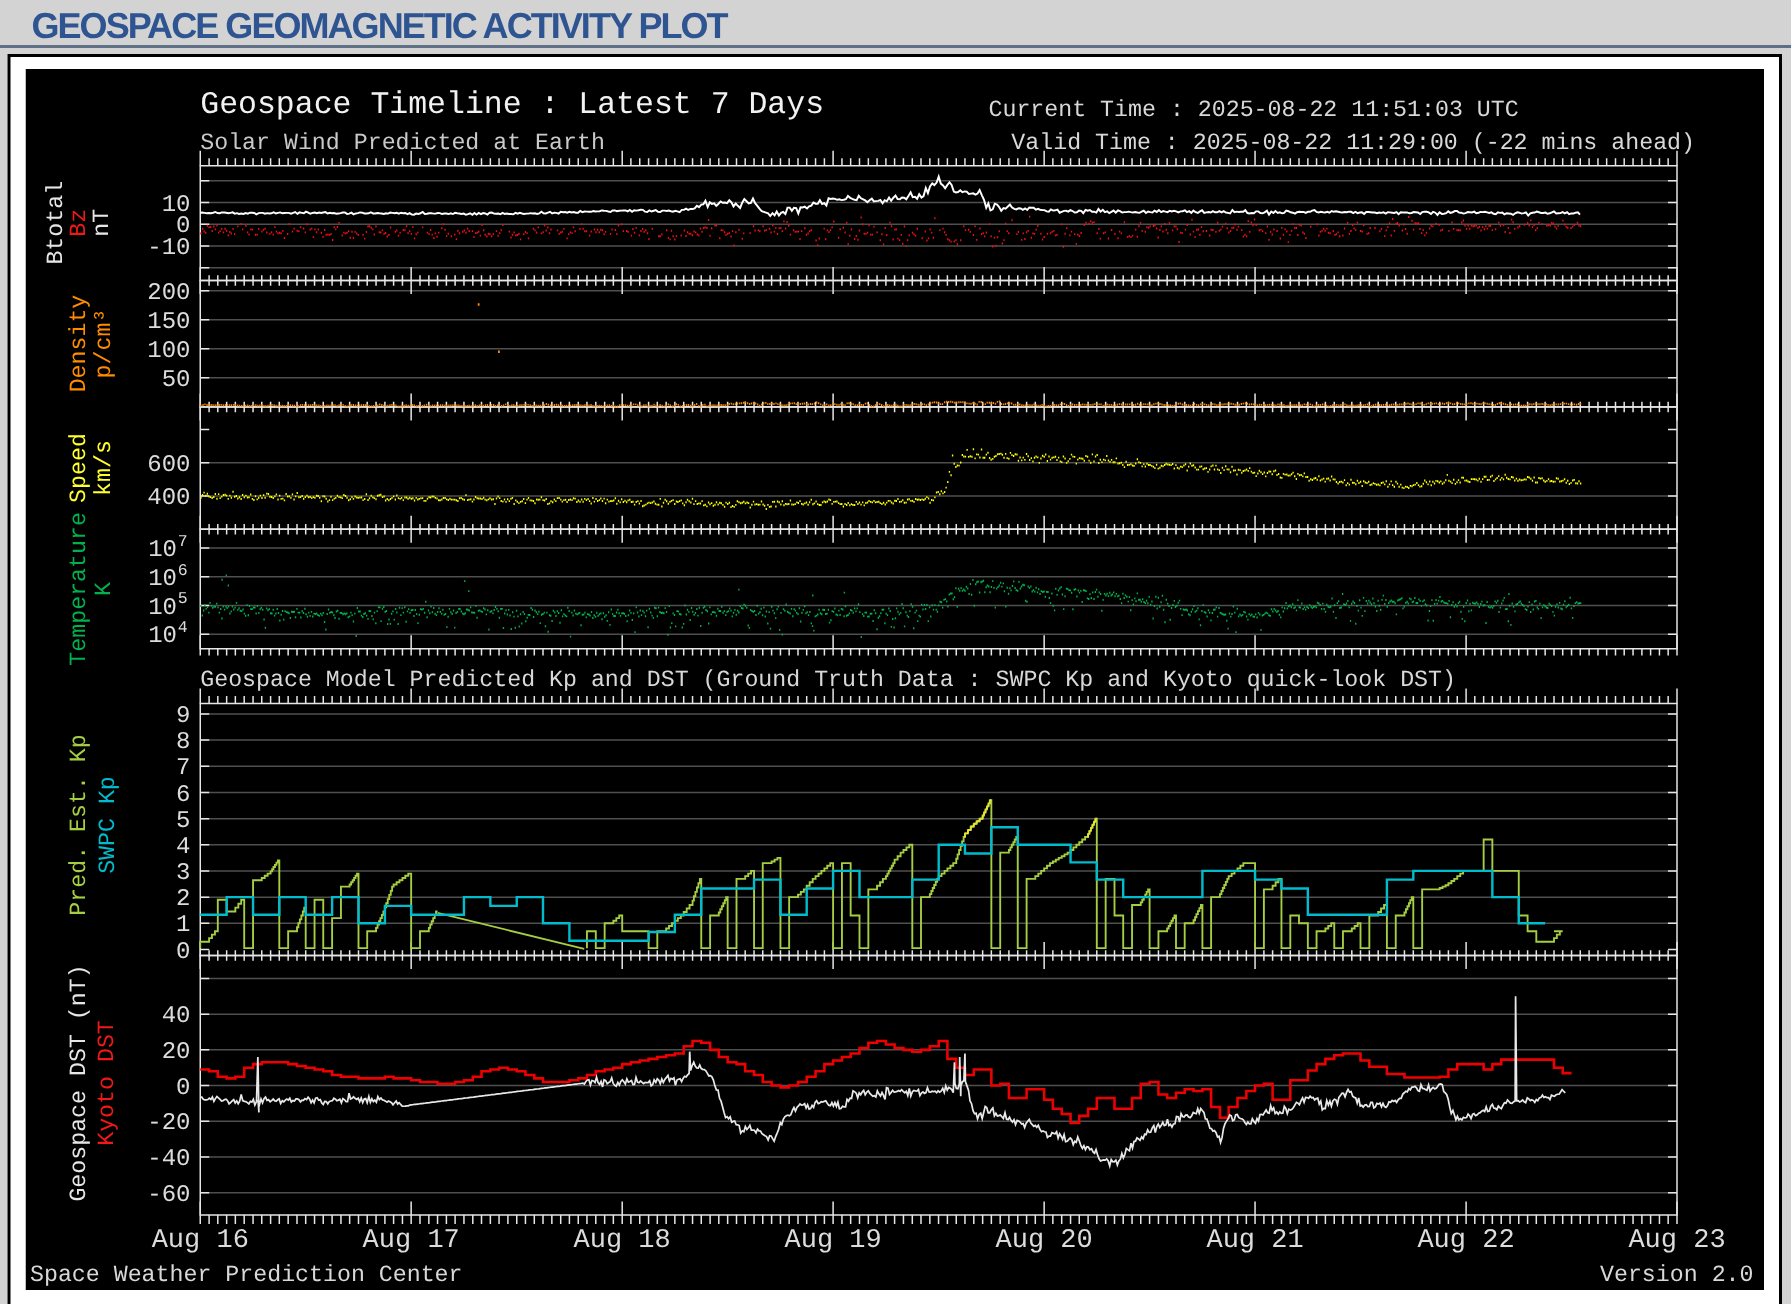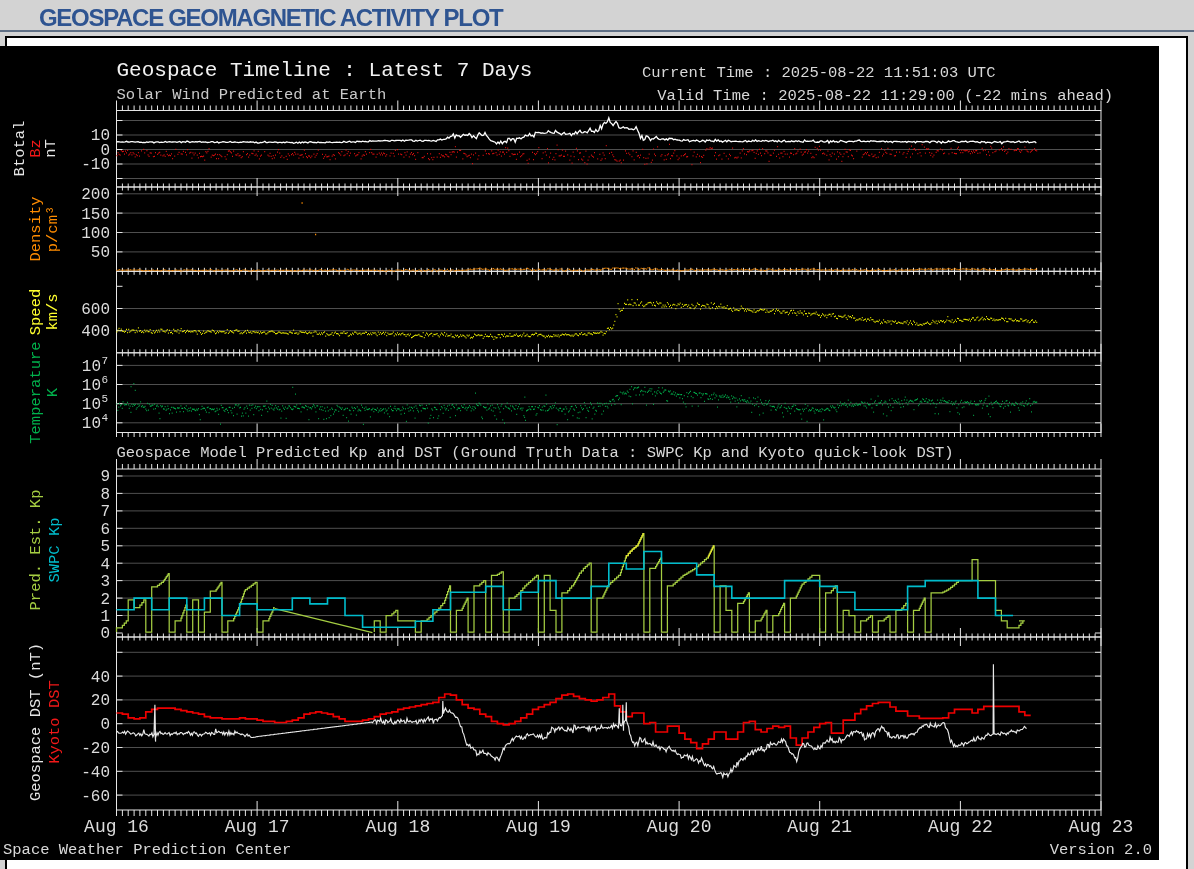--- a/index.html
+++ b/index.html
@@ -1,17 +1,17 @@
 <!DOCTYPE html>
 <html><head><meta charset="utf-8"><style>
 html,body{margin:0;padding:0;background:#d3d3d3;width:1194px;height:869px;overflow:hidden}
 #hdr{font-family:"Liberation Sans",sans-serif;font-weight:bold;font-size:24px;color:#2e5491;letter-spacing:-1.3px;
-padding:5px 0 0 39px;line-height:25px;border-bottom:2px solid #5f6f85;margin-bottom:0;height:25px}
+padding:5px 0 0 21px;line-height:25px;border-bottom:2px solid #5f6f85;margin-bottom:0;height:25px}
 #box{position:absolute;left:5px;top:36px;width:1179px;height:850px;background:#ffffff;border:2px solid #000}
-#plot{position:absolute;left:0;top:46px}
+#plot{position:absolute;left:17px;top:46px}
 </style></head><body>
 <div id="hdr">GEOSPACE GEOMAGNETIC ACTIVITY PLOT</div>
 <div id="box"></div>
 <div id="plot"><svg width="1159" height="814" viewBox="17 46 1159 814" font-family="Liberation Mono, monospace">
 <rect x="17" y="46" width="1159" height="814" fill="#000000"></rect>
 <line x1="133.5" y1="120.5" x2="1118" y2="120.5" stroke="#4f4f4f" stroke-width="1"></line>
 <line x1="133.5" y1="135" x2="1118" y2="135" stroke="#4f4f4f" stroke-width="1"></line>
 <line x1="133.5" y1="149.5" x2="1118" y2="149.5" stroke="#4f4f4f" stroke-width="1"></line>
 <line x1="133.5" y1="164" x2="1118" y2="164" stroke="#4f4f4f" stroke-width="1"></line>
 <line x1="133.5" y1="178.5" x2="1118" y2="178.5" stroke="#4f4f4f" stroke-width="1"></line>

